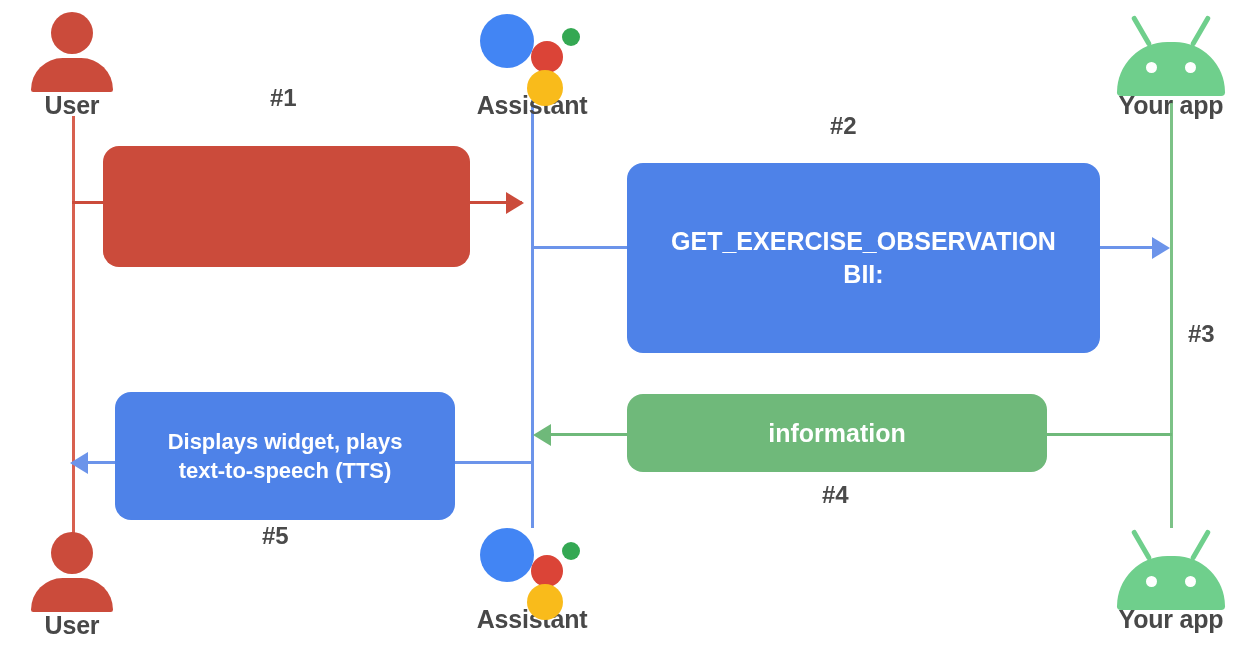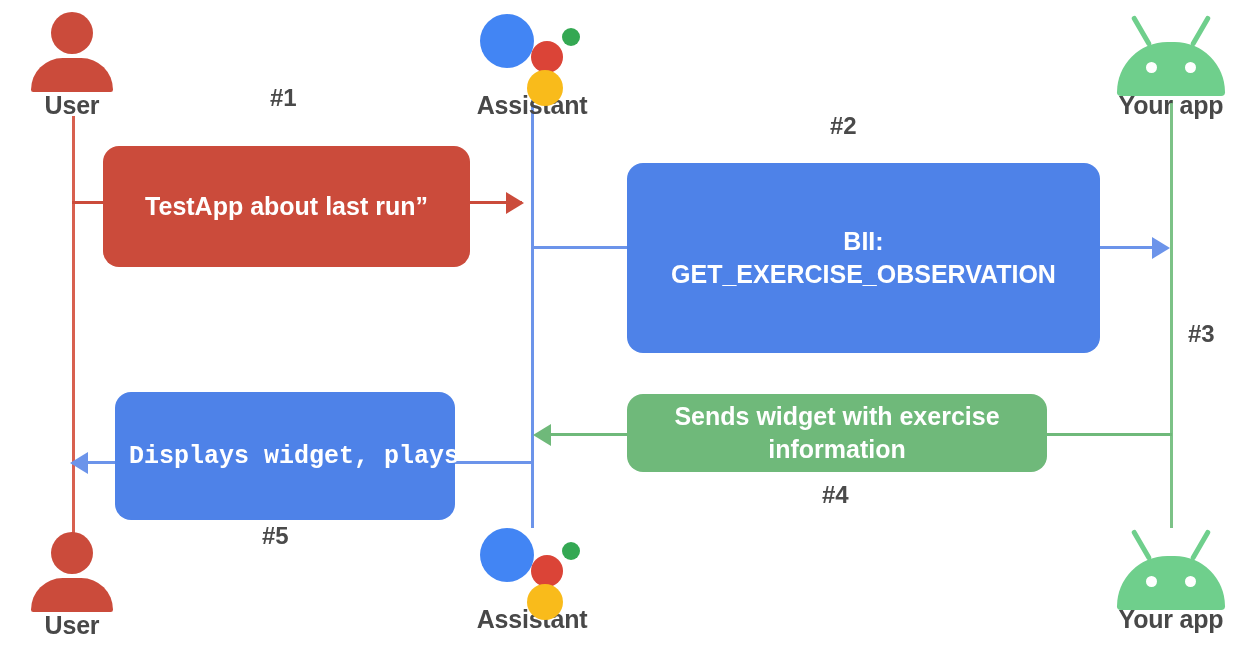--- a/index.html
+++ b/index.html
@@ -239,53 +239,52 @@
         <div class="eye right"></div>
       </div>
     </div>
     <div class="caption">Your app</div>
   </div>
 
   <div class="hline red" style="left:72px; top:201px; width:450px;"></div>
   <div class="arrowhead right red" style="left:506px; top:192px;"></div>
   <div class="msgbox red" style="left:103px; top:146px; width:367px; height:121px; font-size:25px;">
     <div class="lines">
-      <div>TestApp about last run”</div>
     </div>
   </div>
   <div class="step-label" style="left:270px; top:84px;">#1</div>
 
   <div class="hline blue" style="left:531px; top:246px; width:110px;"></div>
   <div class="hline blue" style="left:1090px; top:246px; width:70px;"></div>
   <div class="arrowhead right blue" style="left:1152px; top:237px;"></div>
   <div class="msgbox blue" style="left:627px; top:163px; width:473px; height:190px; font-size:25px;">
     <div class="lines">
+      <div>GET_EXERCISE_OBSERVATION</div>
       <div>BII:</div>
-      <div>GET_EXERCISE_OBSERVATION</div>
     </div>
   </div>
   <div class="step-label" style="left:830px; top:112px;">#2</div>
   <div class="step-label" style="left:1188px; top:320px;">#3</div>
 
   <div class="hline green" style="left:550px; top:433px; width:90px;"></div>
   <div class="hline green" style="left:1040px; top:433px; width:132px;"></div>
   <div class="arrowhead left green" style="left:533px; top:424px;"></div>
   <div class="msgbox green" style="left:627px; top:394px; width:420px; height:78px; font-size:25px;">
     <div class="lines">
-      <div>Sends widget with exercise</div>
       <div>information</div>
     </div>
   </div>
   <div class="step-label" style="left:822px; top:481px;">#4</div>
 
   <div class="hline blue" style="left:88px; top:461px; width:446px;"></div>
   <div class="arrowhead left blue" style="left:70px; top:452px;"></div>
-  <div class="msgbox blue" style="left:115px; top:392px; width:340px; height:128px; font-size:25px;font-family:Liberation Mono, monospace;">
+  <div class="msgbox blue" style="left:115px; top:392px; width:340px; height:128px; font-size:22px;">
     <div class="lines">
       <div>Displays widget, plays</div>
+      <div>text-to-speech (TTS)</div>
     </div>
   </div>
   <div class="step-label" style="left:262px; top:522px;">#5</div>
 
   <div class="actor" style="left:-3px; top:528px;">
     <div class="glyph">
       <div class="user-head"></div>
       <div class="user-body"></div>
     </div>
     <div class="caption">User</div>

